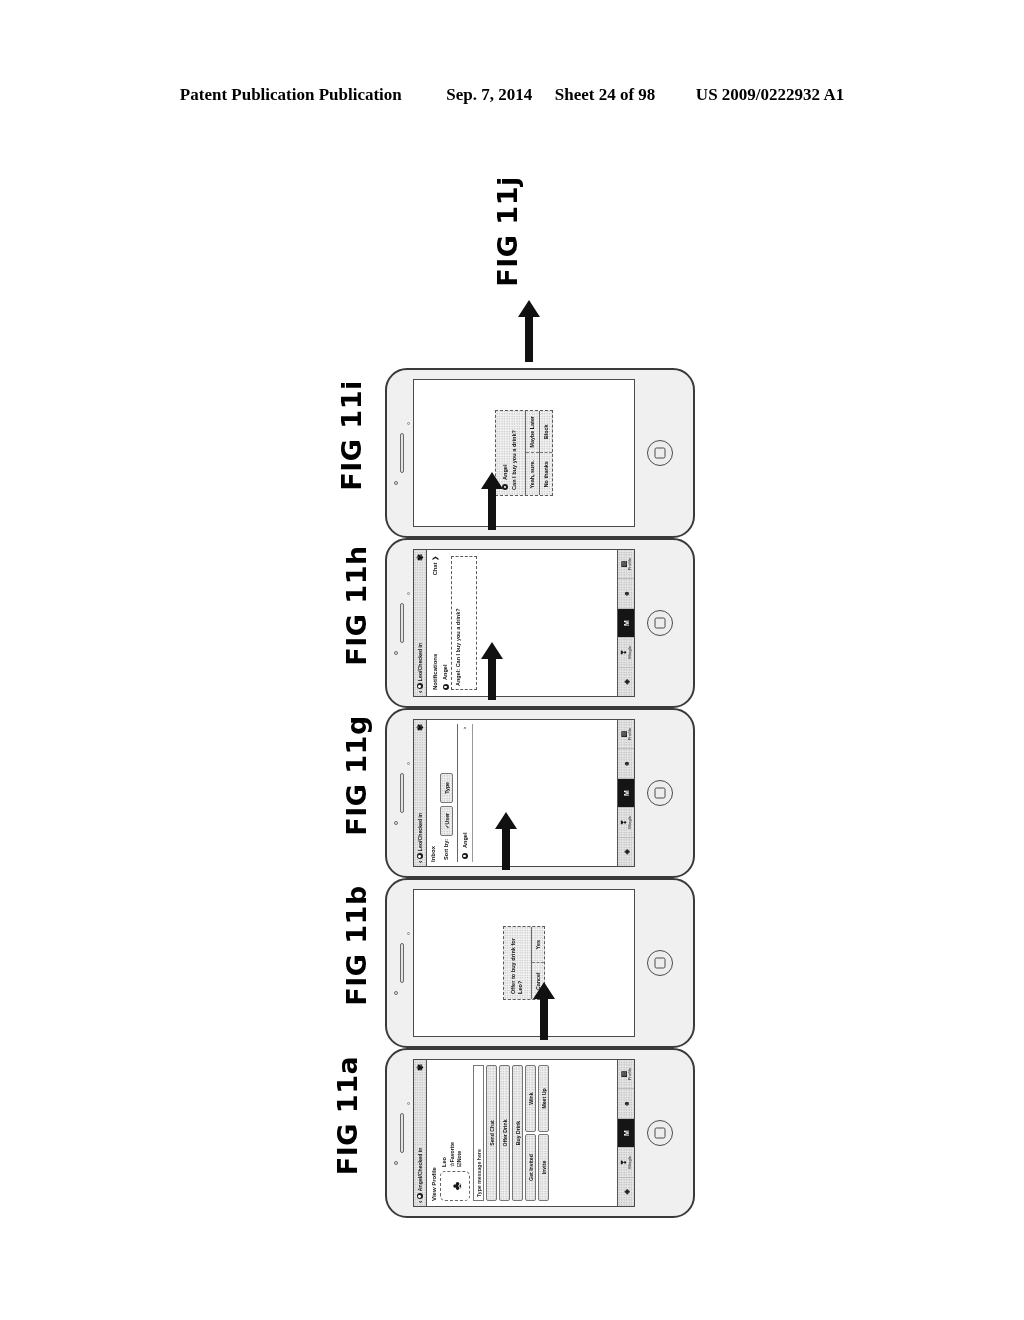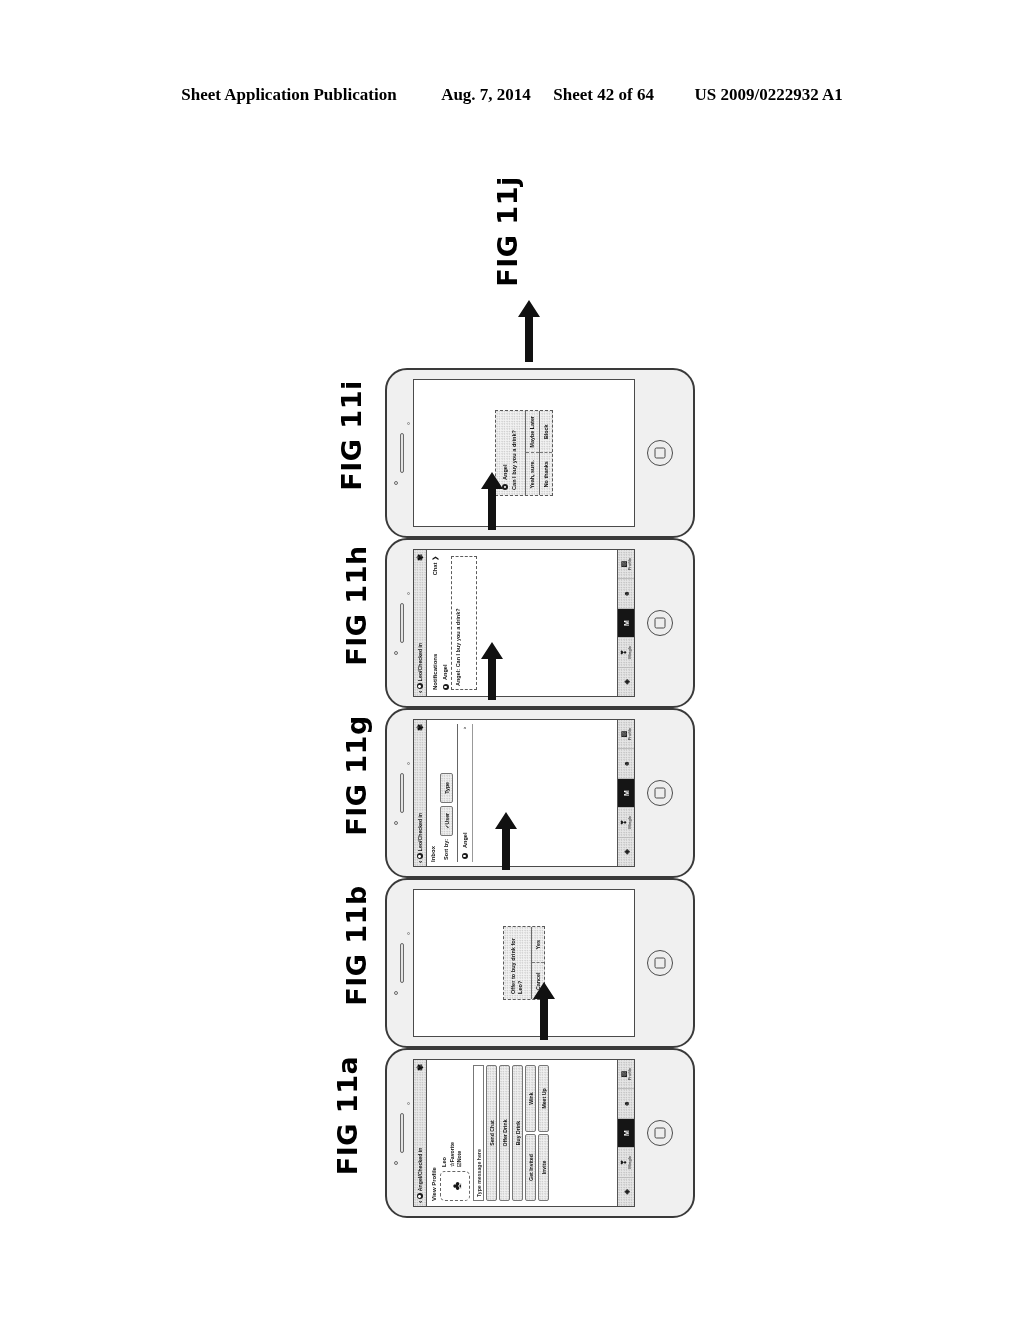--- a/index.html
+++ b/index.html
@@ -265,25 +265,25 @@
     position:absolute;
     width:22px;
     color:#0d0d0d;
   }
   .arrow svg { display:block; }
 </style>
 </head>
 <body>
 
 <div id="pub-header">
-  <span>Sheet Application Publication</span>
+  <span>Patent Publication Publication</span>
   <span class="hdr-gap-a"></span>
-  <span>Aug. 7, 2014</span>
+  <span>Sep. 7, 2014</span>
   <span class="hdr-gap-b"></span>
-  <span>Sheet 42 of 64</span>
+  <span>Sheet 24 of 98</span>
   <span class="hdr-gap-c"></span>
   <span>US 2009/0222932 A1</span>
 </div>
 
 <div id="figure-canvas">
 
   <div class="fig-label" style="left:452px; top:216px;">FIG 11j</div>
 
   <div class="arrow" style="left:518px; top:300px; height:62px;">
     <svg width="22" height="62" viewBox="0 0 22 62" aria-hidden="true">

